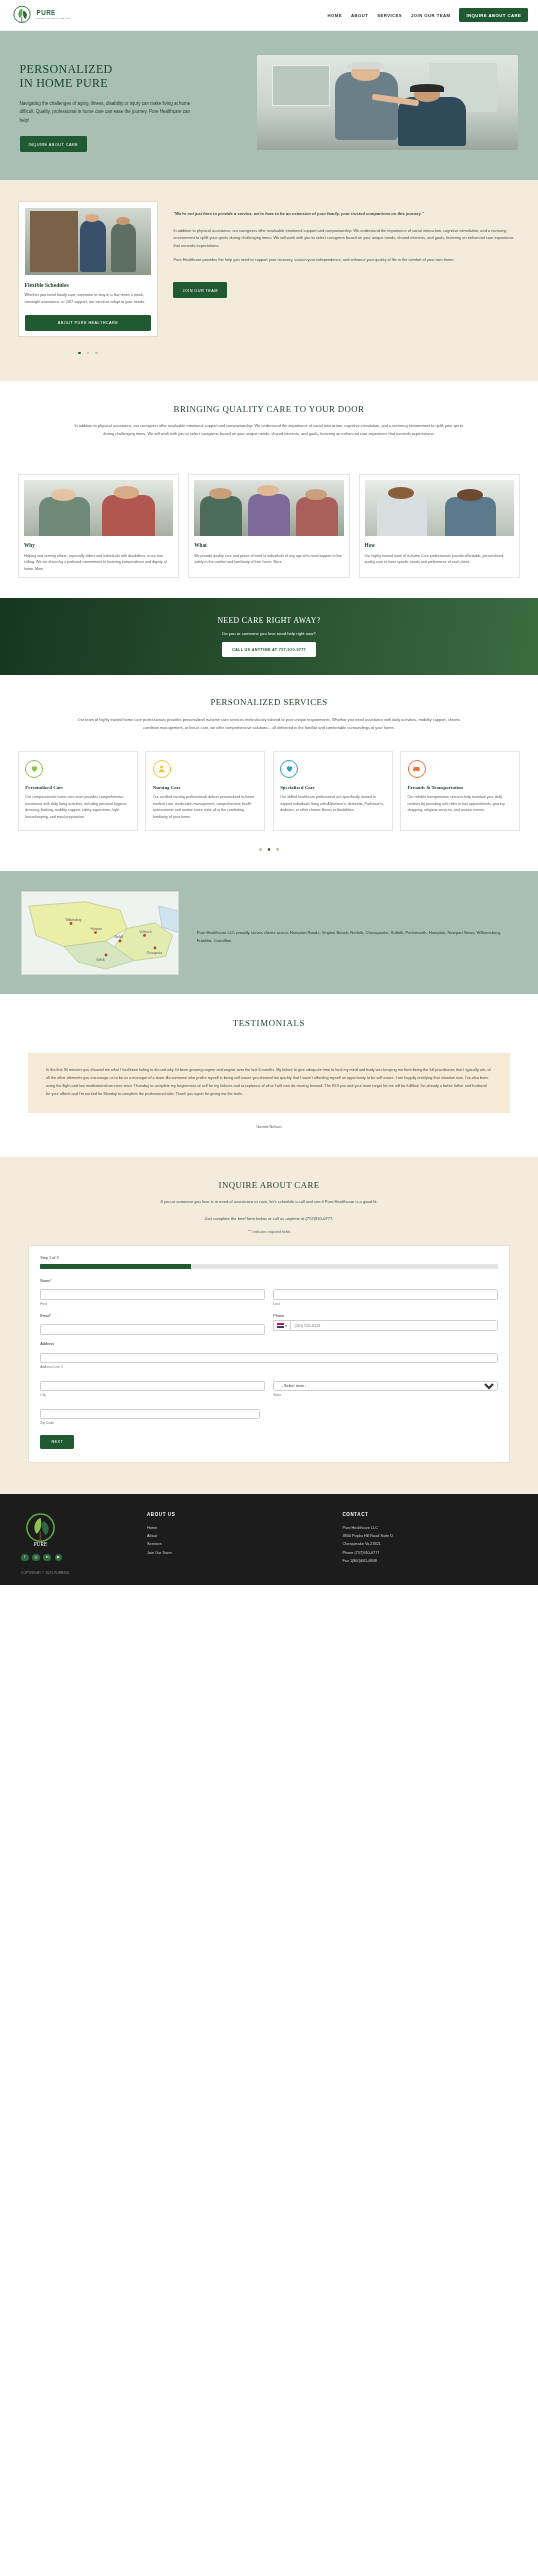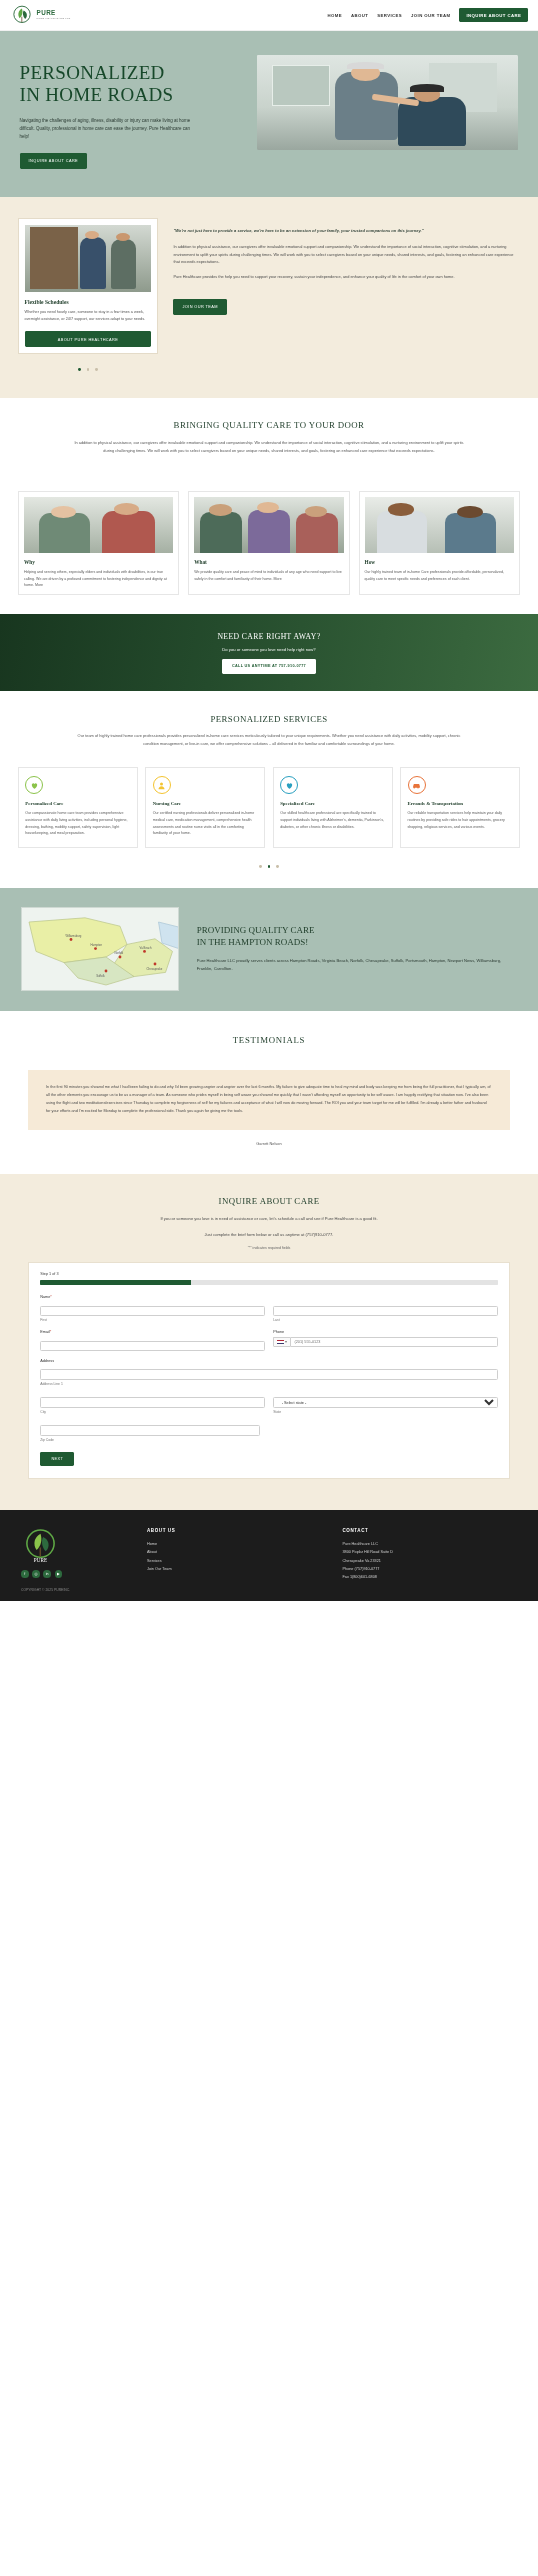--- a/index.html
+++ b/index.html
@@ -49,21 +49,21 @@
     background: #a9bfb4;
     padding: 24px 19.6px 28px 19.6px;
     display: flex;
     gap: 14px;
     align-items: flex-start;
     min-height: 126px;
   }
   .hero-left { flex: 1 1 46%; padding-top: 7px; }
   .hero h1 {
     font-family: "Liberation Serif", serif;
-    font-size: 19px;
+    font-size: 12px;
     line-height: 1.18;
     color: #17482a;
     letter-spacing: 0.3px;
     font-weight: normal;
   }
   .hero p {
     font-size: 4.5px;
     line-height: 1.85;
     color: #2b3b33;
     margin-top: 9.8px;
@@ -355,21 +355,21 @@
       <a href="#">SERVICES</a>
       <a href="#">JOIN OUR TEAM</a>
       <a href="#" class="nav-cta">INQUIRE ABOUT CARE</a>
     </div>
   </div>
 
   <div class="hero">
     <div class="hero-left">
       <h1>
         <span>PERSONALIZED</span><br>
-        <span>IN HOME ROADS</span>
+        <span>IN HOME PURE</span>
       </h1>
       <p>Navigating the challenges of aging, illness, disability or injury can make living at home difficult. Quality, professional in home care can ease the journey. Pure Healthcare can help!</p>
       <button class="btn-green">INQUIRE ABOUT CARE</button>
     </div>
     <div class="hero-right">
       <div class="hero-img ph">
         <div class="room" style="background:linear-gradient(180deg,#dfe6e2 0%,#c9d3cc 55%,#9aa79f 100%)"></div>
         <div style="position:absolute;left:6%;top:10%;width:22%;height:44%;background:#b9c8bf;border:1.4px solid #e7eee9;"></div>
         <div style="position:absolute;right:8%;top:8%;width:26%;height:52%;background:#cfd9d3;"></div>
         <div style="position:absolute;left:30%;top:18%;width:24%;height:72%;background:#6b7f88;border-radius:15.4px 15.4px 4.2px 4.2px;"></div>
@@ -525,24 +525,20 @@
           <circle cx="120" cy="90" r="2" fill="#c0392b"></circle>
         <text x="62" y="41" font-size="4" fill="#5a5a5a" font-family="sans-serif">Williamsburg</text>
         <text x="98" y="54" font-size="4" fill="#5a5a5a" font-family="sans-serif">Hampton</text>
         <text x="132" y="66" font-size="4" fill="#5a5a5a" font-family="sans-serif">Norfolk</text>
         <text x="168" y="58" font-size="4" fill="#5a5a5a" font-family="sans-serif">Va Beach</text>
         <text x="178" y="88" font-size="4" fill="#5a5a5a" font-family="sans-serif">Chesapeake</text>
         <text x="106" y="98" font-size="4" fill="#5a5a5a" font-family="sans-serif">Suffolk</text>
       </svg>
     </div>
     <div>
-      <h2>
-        <span>PROVIDING QUALITY CARE</span><br>
-        <span>IN THE HAMPTON ROADS!</span>
-      </h2>
       <p>Pure Healthcare LLC proudly serves clients across Hampton Roads, Virginia Beach, Norfolk, Chesapeake, Suffolk, Portsmouth, Hampton, Newport News, Williamsburg, Franklin, Carrollton.</p>
     </div>
   </div>
 
   <div class="testi">
     <h2>TESTIMONIALS</h2>
     <div class="testi-box">
       <p>In the first 90 minutes you showed me what I had been failing to do and why I'd been growing angrier and angrier over the last 6 months. My failure to give adequate time to heal my mind and body was keeping me from being the full practitioner, that I typically am, of all the other elements you encourage us to be as a manager of a team. As someone who prides myself in being self aware you showed me quickly that I wasn't affording myself an opportunity to be self aware. I am happily rectifying that situation now. I've also been using the flight and two meditations/exercises since Thursday to complete my forgiveness of self for my failures and acceptance of what I will now do moving forward. The ROI you and your team target for me will be fulfilled. I'm already a better father and husband for your efforts and I'm excited for Monday to complete the professional side. Thank you again for giving me the tools.</p>
     </div>
     <div class="testi-author">Garrett Nelson</div>

